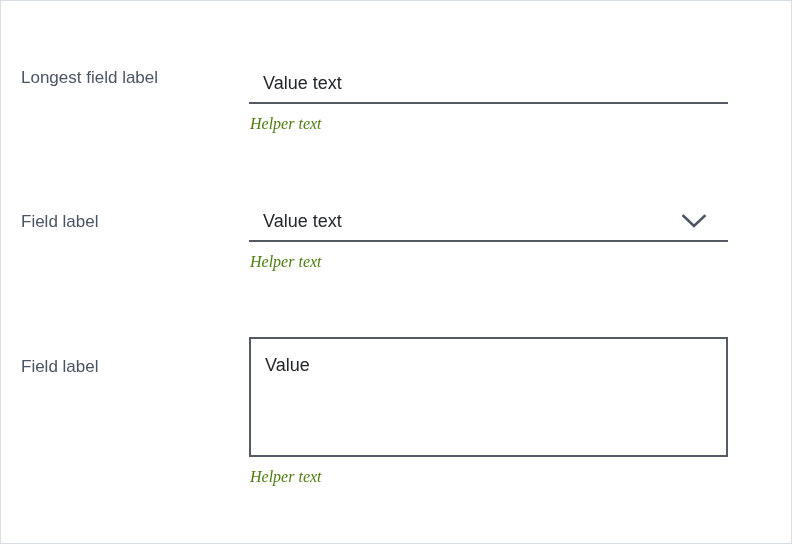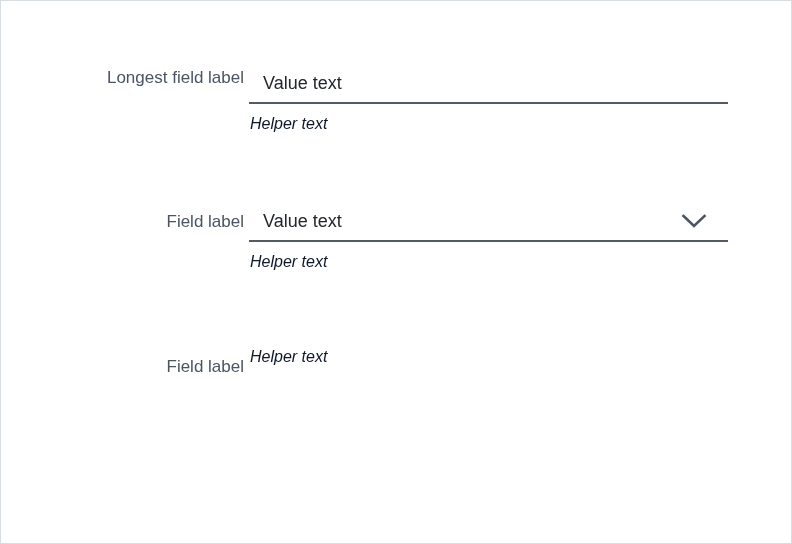--- a/index.html
+++ b/index.html
@@ -28,21 +28,21 @@
     top: 0;
     width: 792px;
     height: 544px;
   }
 
   
   .field-label {
     position: absolute;
     left: 20px;
     width: 223px;
-    text-align: right;
+    text-align: left;
     font-size: 17px;
     line-height: 22px;
     color: #4b5462;
     font-weight: 400;
     white-space: nowrap;
   }
 
   .control-col {
     position: absolute;
     left: 248px;
@@ -109,24 +109,25 @@
     color: #23262b;
     padding: 14px 0 0 14px;
     white-space: pre-wrap;
   }
 
   
   .helper-text {
     font-size: 16px;
     line-height: 21px;
     font-style: italic;
-    color: #0f172a;
+    color: #4d7c0f;
     margin-top: 9px;
     padding-left: 1px;
     white-space: nowrap;
+    font-family: Liberation Serif, serif;
   }
 </style>
 </head>
 <body>
 
 <div class="screen">
   <div class="form">
 
     <div class="field-label" style="top:66px;">Longest field label</div>
 
@@ -147,17 +148,20 @@
             <path d="M2.5 3 L13 13 L23.5 3" fill="none" stroke="#4b5462" stroke-width="2.6" stroke-linecap="square" stroke-linejoin="miter"></path>
           </svg>
         </span>
       </div>
       <div class="helper-text">Helper text</div>
     </div>
 
     <div class="field-label" style="top:355px;">Field label</div>
 
     <div class="control-col" style="top:336px;">
+      <div class="textarea-box">
+        <div class="value">Value</div>
+      </div>
       <div class="helper-text">Helper text</div>
     </div>
 
   </div>
 </div>
 
 </body></html>

